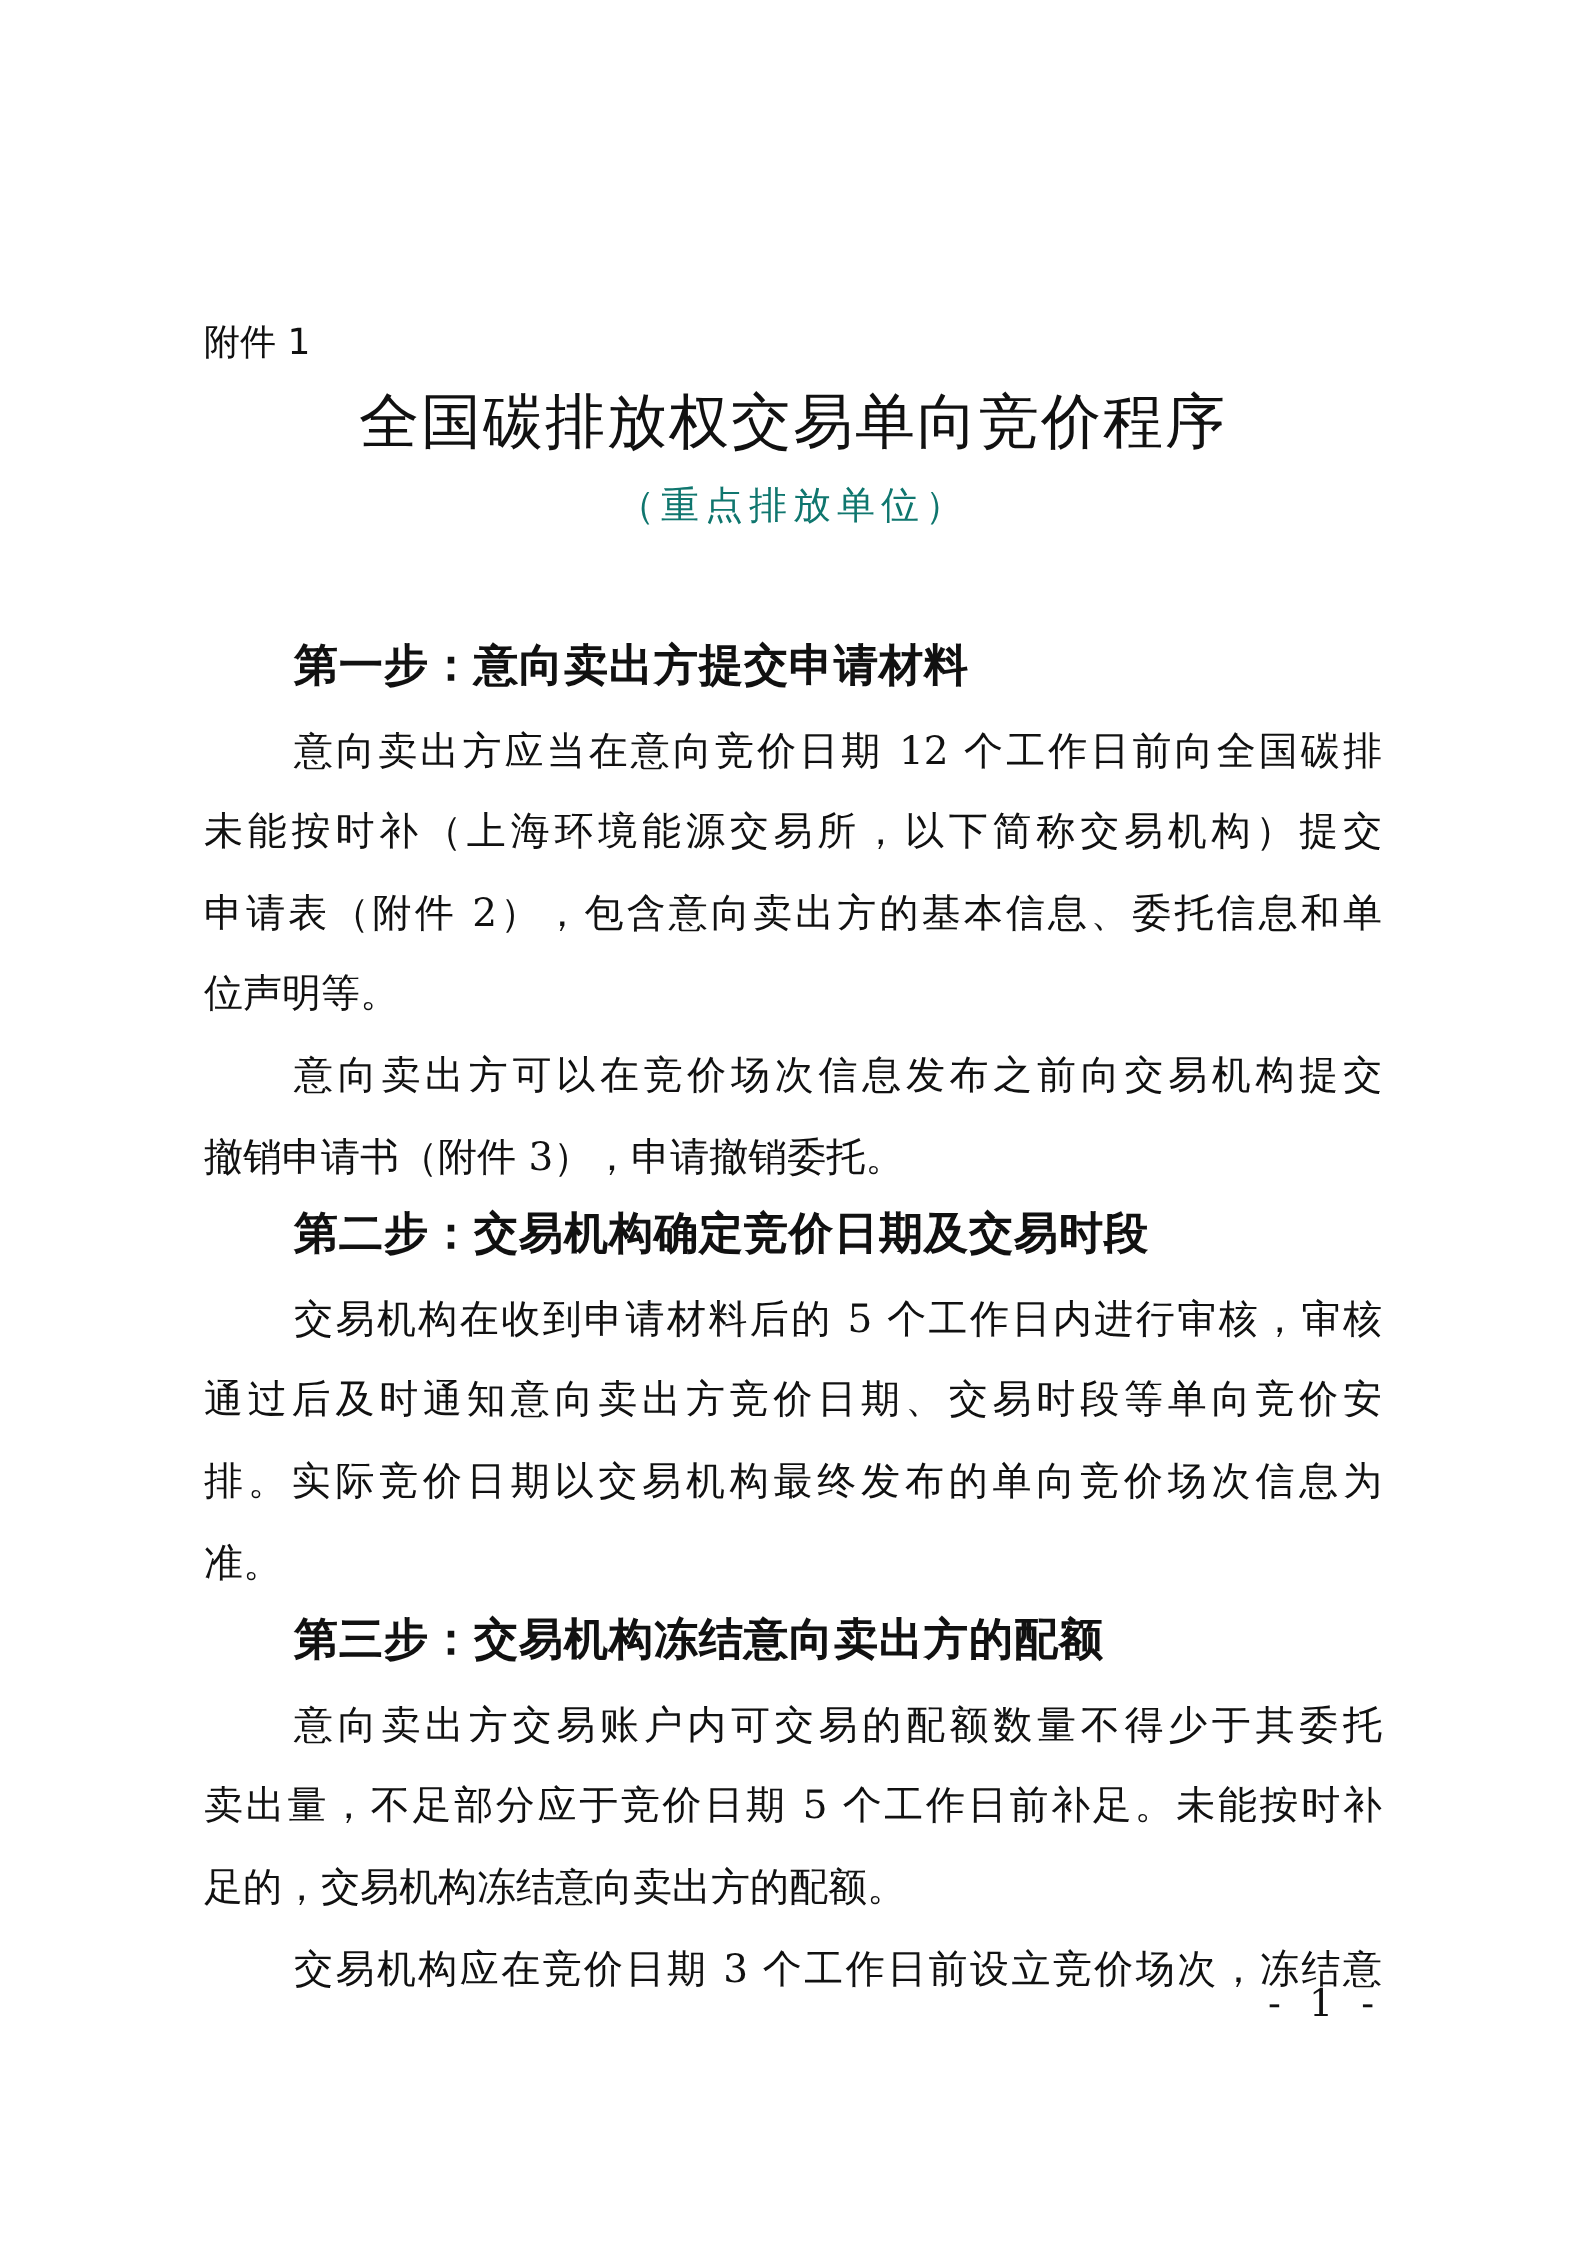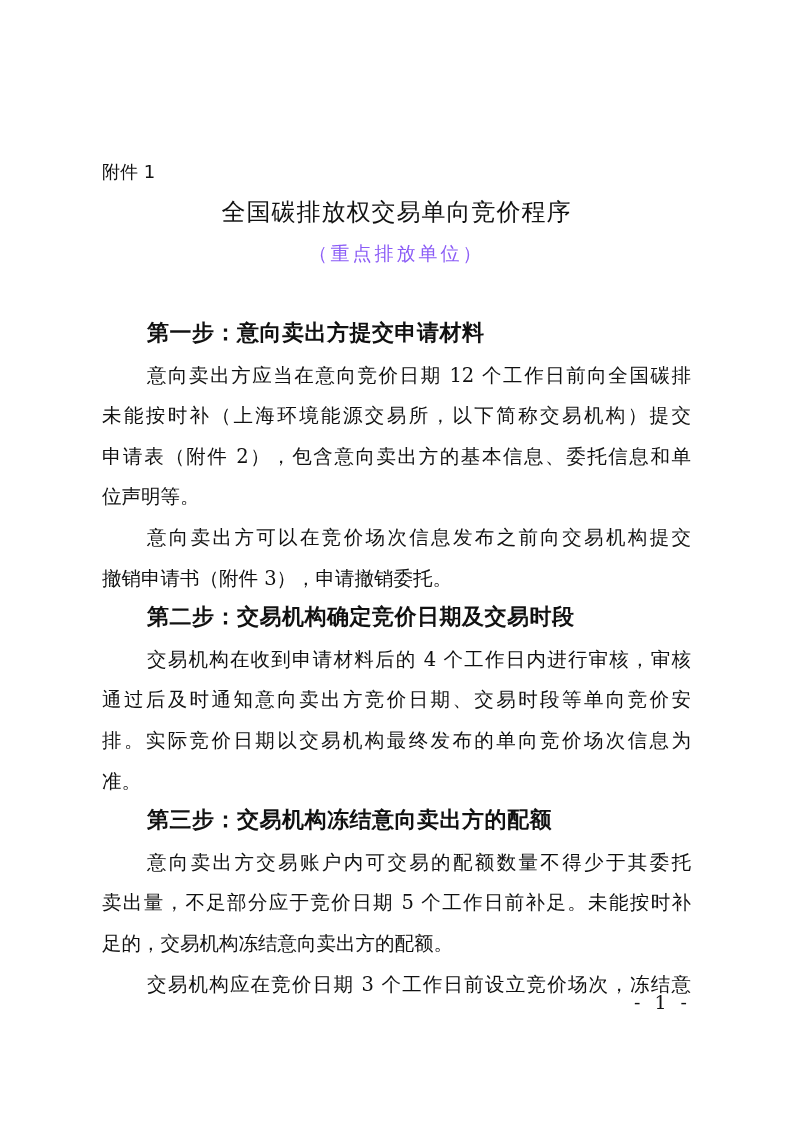--- a/index.html
+++ b/index.html
@@ -29,35 +29,35 @@
       line-height: 24px;
       color: #111;
     }
     .doc-title {
       position: absolute;
       left: 0;
       width: 793px;
       top: 192px;
       text-align: center;
       font-family: "DejaVu Serif", "Liberation Serif", serif;
-      font-size: 24px;
+      font-size: 30px;
       line-height: 40px;
       letter-spacing: 1px;
       color: #111;
     }
     .doc-subtitle {
       position: absolute;
       left: 0;
       width: 793px;
       top: 240px;
       text-align: center;
       font-size: 19px;
       line-height: 26px;
       letter-spacing: 3px;
-      color: #8b5cf6;
+      color: #0f766e;
     }
     .body {
       position: absolute;
       left: 102px;
       width: 589px;
       top: 315px;
     }
     .line {
       height: 40.6px;
       line-height: 40.6px;
@@ -113,21 +113,21 @@
     </div>
 
     <div>
       <div class="line justified indent">意向卖出方可以在竞价场次信息发布之前向交易机构提交</div>
       <div class="line">撤销申请书（附件 3），申请撤销委托。</div>
     </div>
 
     <div class="line heading">第二步：交易机构确定竞价日期及交易时段</div>
 
     <div>
-      <div class="line justified indent">交易机构在收到申请材料后的 4 个工作日内进行审核，审核</div>
+      <div class="line justified indent">交易机构在收到申请材料后的 5 个工作日内进行审核，审核</div>
       <div class="line justified">通过后及时通知意向卖出方竞价日期、交易时段等单向竞价安</div>
       <div class="line justified">排。实际竞价日期以交易机构最终发布的单向竞价场次信息为</div>
       <div class="line">准。</div>
     </div>
 
     <div class="line heading">第三步：交易机构冻结意向卖出方的配额</div>
 
     <div>
       <div class="line justified indent">意向卖出方交易账户内可交易的配额数量不得少于其委托</div>
       <div class="line justified">卖出量，不足部分应于竞价日期 5 个工作日前补足。未能按时补</div>

